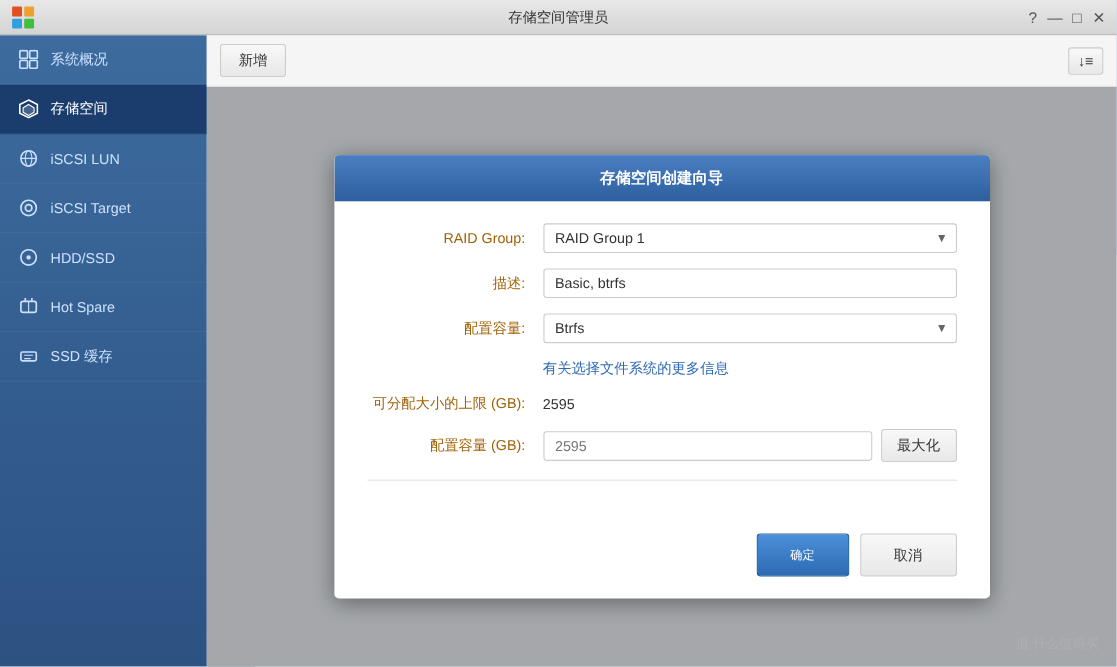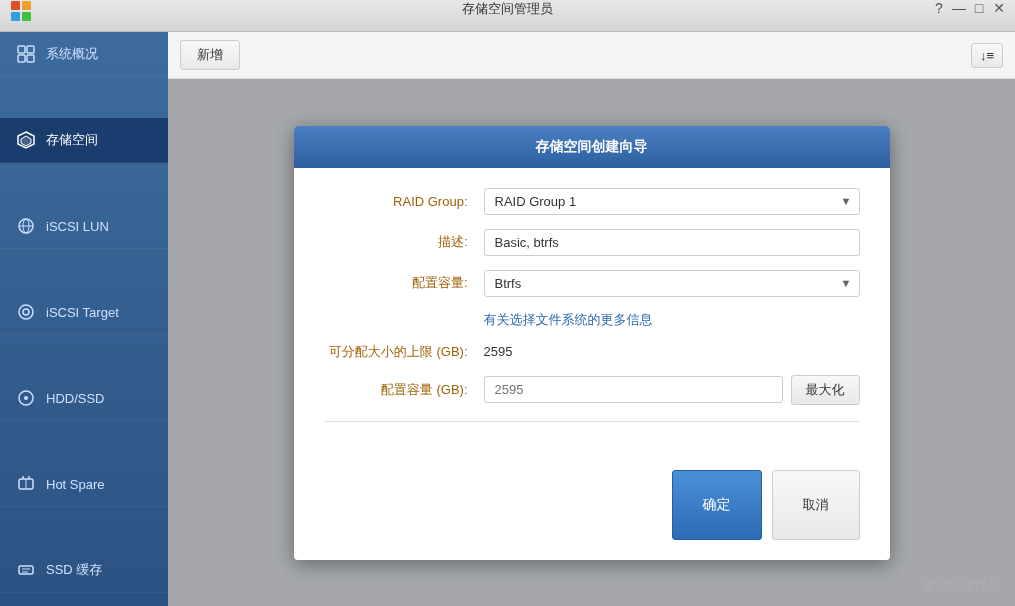--- a/index.html
+++ b/index.html
@@ -12,21 +12,21 @@
       overflow: hidden;
       display: flex;
       flex-direction: column;
     }
 
     
     .title-bar {
       background: linear-gradient(to bottom, #e8e8e8, #d4d4d4);
       height: 32px;
       display: flex;
-      align-items: flex-start;
+      align-items: center;
       justify-content: center;
       position: relative;
       border-bottom: 1px solid #bbb;
       flex-shrink: 0;
     }
     .title-bar-text {
       font-size: 13px;
       color: #333;
     }
     .title-bar-controls {
@@ -55,26 +55,25 @@
 
     
     .main-layout {
       display: flex;
       flex: 1;
       overflow: hidden;
     }
 
     
     .sidebar {
-      width: 168px;
+      width: 188px;
       background: linear-gradient(to bottom, #3d6b9e, #2c5282);
       display: flex;
       flex-direction: column;
       flex-shrink: 0;
-      gap: 41px;
     }
     .sidebar-item {
       display: flex;
       align-items: center;
       padding: 12px 16px;
       color: #cce0ff;
       cursor: pointer;
       gap: 10px;
       border-bottom: 1px solid rgba(255,255,255,0.05);
     }
@@ -255,23 +254,23 @@
     .modal-footer {
       padding: 12px 30px 20px;
       display: flex;
       justify-content: flex-end;
       gap: 10px;
     }
     .btn-confirm {
       background: linear-gradient(to bottom, #4a90d9, #2d6ab4);
       border: 1px solid #2460a0;
       border-radius: 3px;
-      padding: 25px 30px;
-      cursor: pointer;
-      font-size: 14px;
+      padding: 11px 30px;
+      cursor: pointer;
+      font-size: 11px;
       color: #fff;
       font-family: Liberation Mono, monospace;
     }
     .btn-cancel {
       background: linear-gradient(to bottom, #f8f8f8, #e8e8e8);
       border: 1px solid #ccc;
       border-radius: 3px;
       padding: 7px 30px;
       cursor: pointer;
       font-size: 13px;

